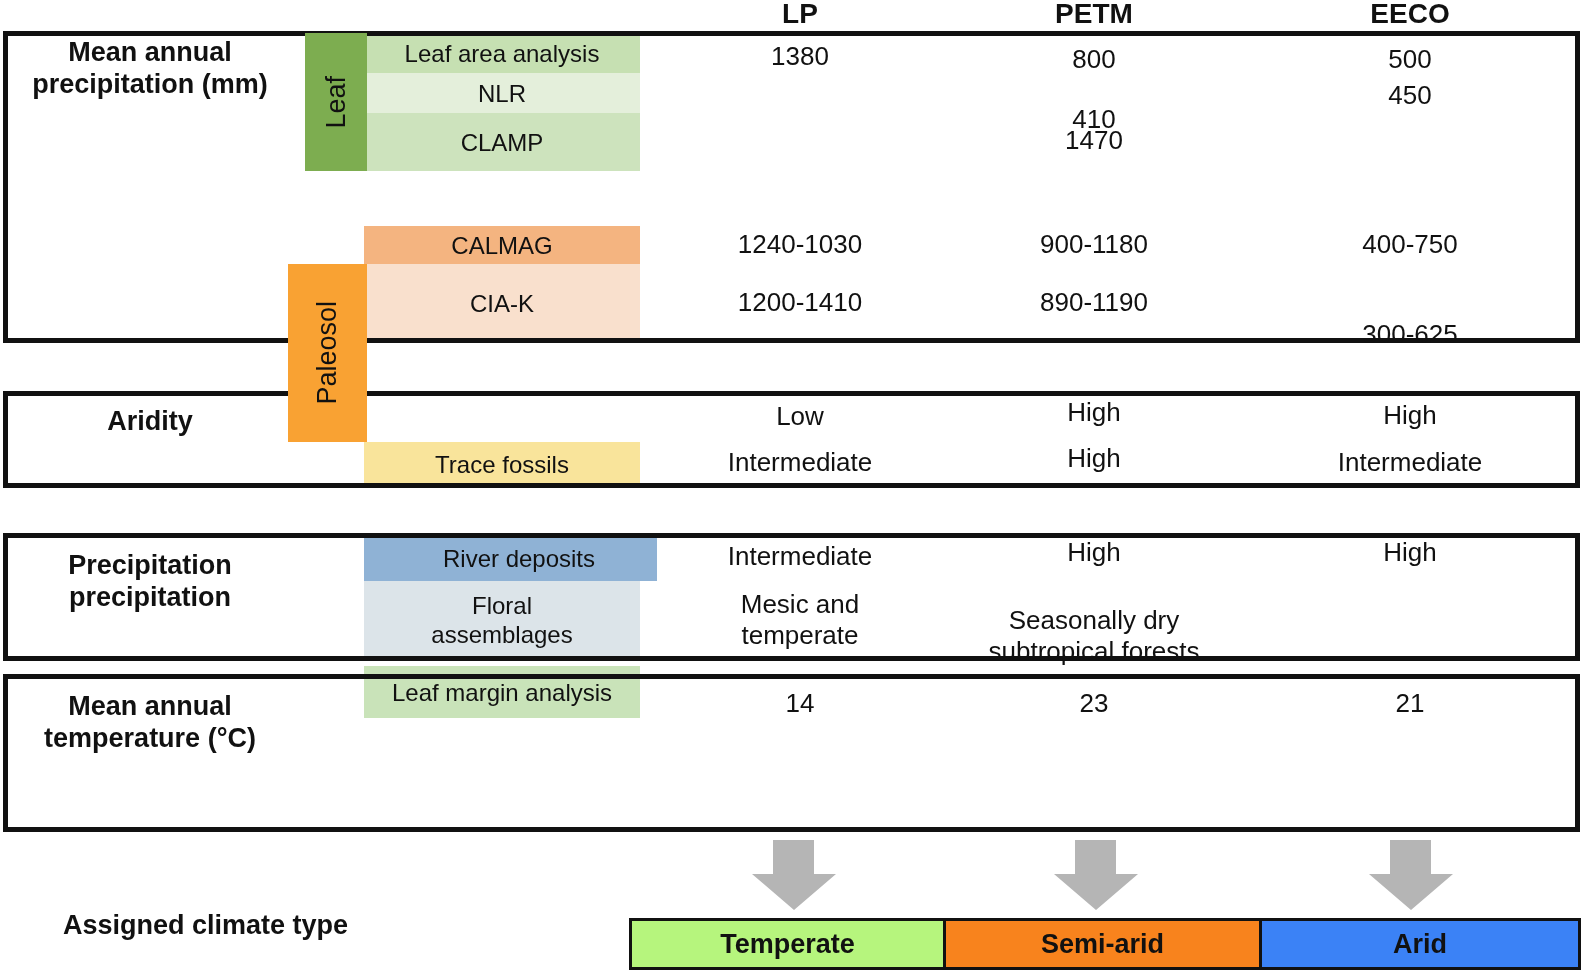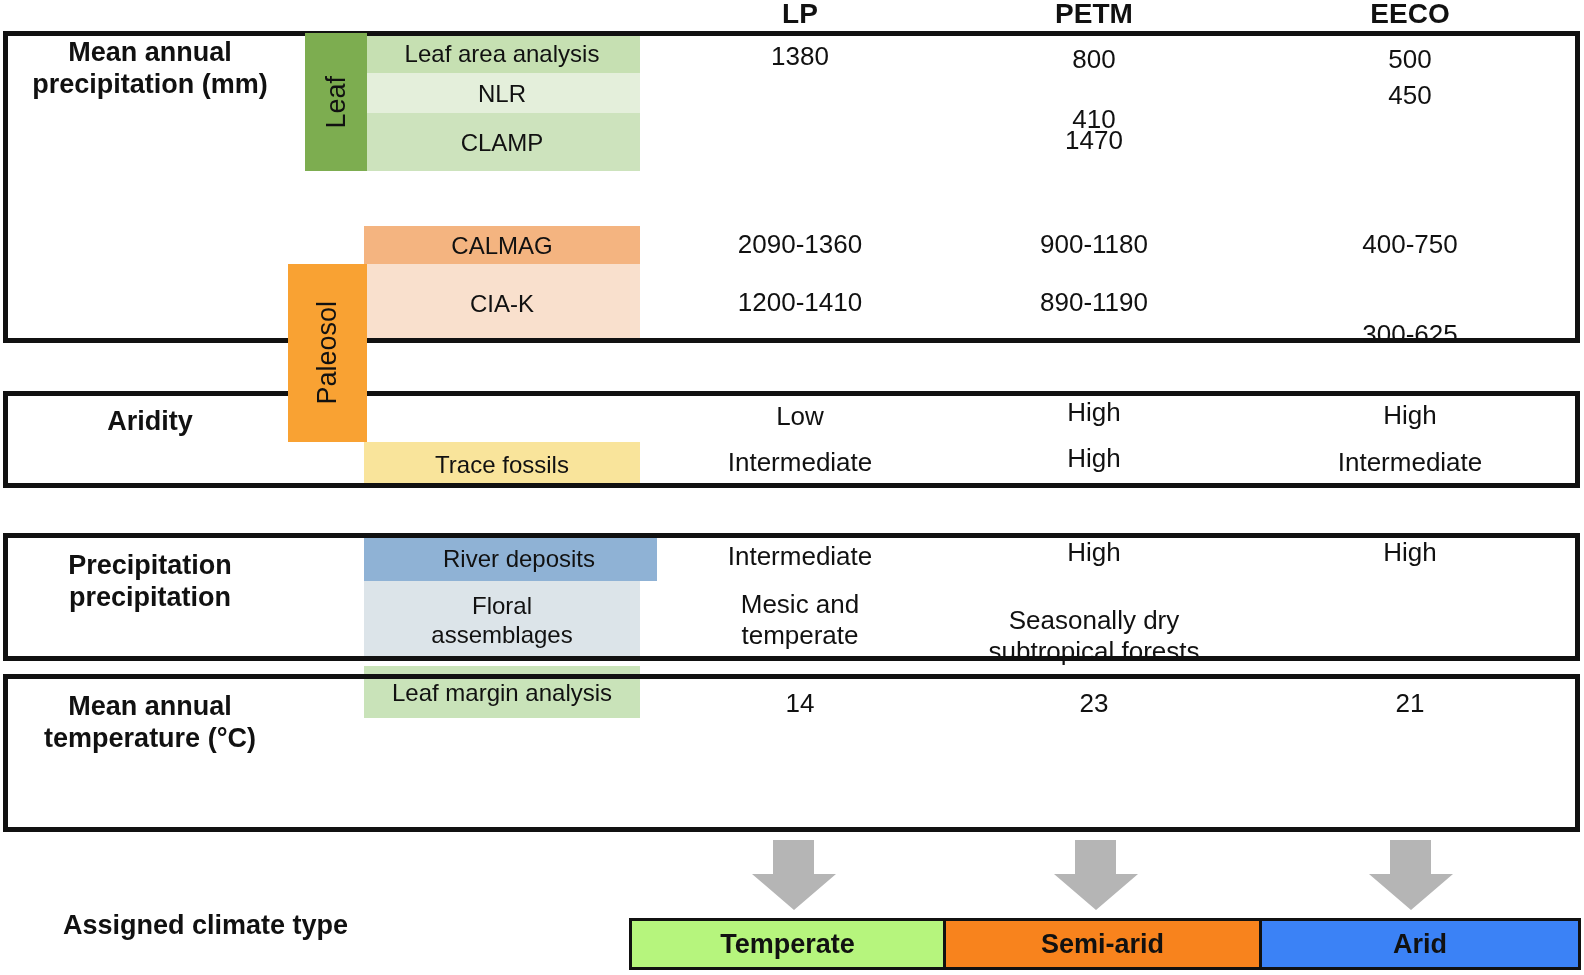--- a/index.html
+++ b/index.html
@@ -66,21 +66,21 @@
   <div class="tab" style="left: 288px; top: 264px; width: 79px; height: 178px; background-color: rgb(249, 162, 51);">
     <span class="vert">Paleosol</span>
   </div>
   <div class="rowbox" style="top: 226px; height: 38px; background-color: rgb(244, 180, 128);">
       <span>CALMAG</span>
     </div>
   <div class="rowbox" style="top: 264px; height: 79px; background-color: rgb(249, 224, 205);">
       <span>CIA-K</span>
     </div>
 
-  <div class="val c0" style="top:229px;">2090-1360</div>
+  <div class="val c0" style="top:229px;">1240-1030</div>
   <div class="val c1" style="top:229px;">900-1180</div>
   <div class="val c2" style="top:229px;">400-750</div>
   <div class="val c0" style="top:287px;">1200-1410</div>
   <div class="val c1" style="top:287px;">890-1190</div>
   <div class="val c2" style="top:287px;margin-top:32px;">300-625</div>
 
   <div class="bigbox" style="top:391px;height:97px;"></div>
   <div class="stitle" style="left:20px;top:405px;width:260px;">Aridity</div>
 
   <div class="rowbox" style="top: 442px; height: 45px; background-color: rgb(249, 228, 155);">

